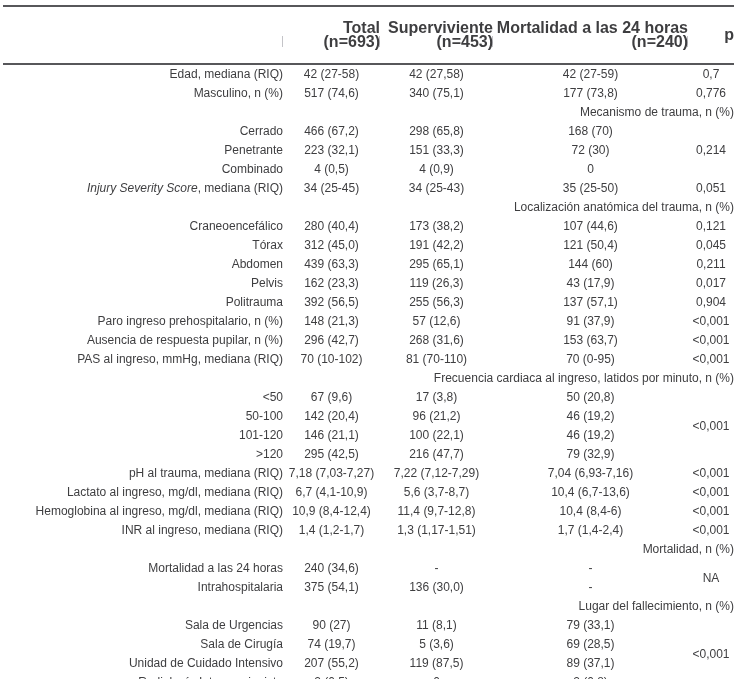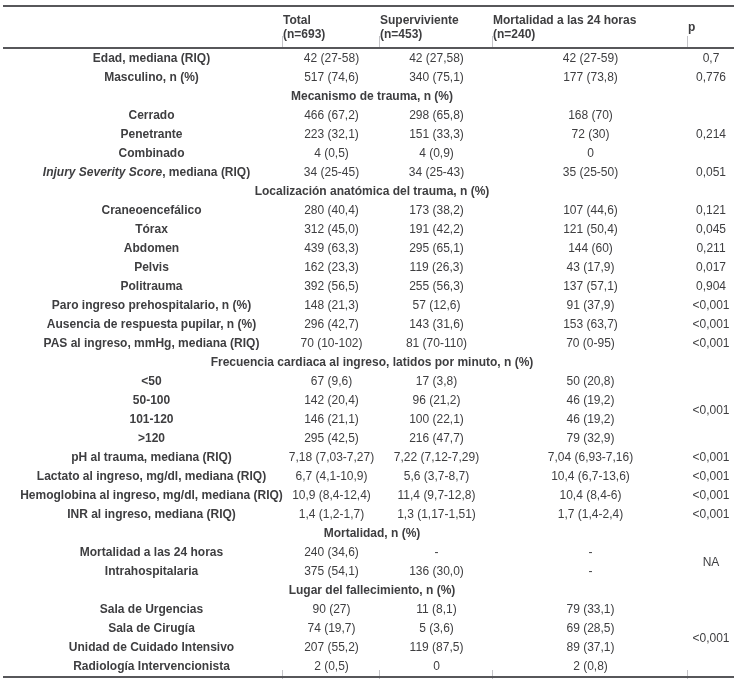--- a/index.html
+++ b/index.html
@@ -21,31 +21,31 @@
     border-collapse:collapse;table-layout:fixed;width:731px;
     border-top:2px solid var(--rule);
     border-bottom:2px solid var(--rule);
   }
   col.c-label{width:280px;}
   col.c-total{width:97px;}
   col.c-superv{width:113px;}
   col.c-mort{width:195px;}
   col.c-p{width:46px;}
   thead th{
-    font-size:12px;font-weight:bold;color:var(--text);
-    text-align:left;vertical-align:middle;
-    height:36px;line-height:14px;padding:2px 0;
+    font-size:16px;font-weight:bold;color:var(--text);
+    text-align:right;vertical-align:middle;
+    height:36px;line-height:14px;padding:10px 0;
     border-bottom:2px solid var(--rule);
   }
   tbody td{
     font-size:12px;height:19px;line-height:19px;padding:0;
     text-align:center;vertical-align:middle;color:var(--text);
     white-space:nowrap;overflow:hidden;
   }
-  tbody td.label{text-align:center;font-weight:bold;}
+  tbody td.label{text-align:right;}
   tbody td.label.flush{padding-left:7px;}
   tbody td.label.indent{padding-left:17px;}
   tbody td.label.section{padding-left:7px;}
   tbody td.pcol{vertical-align:middle;}
   .tick{
     position:absolute;width:1px;background:var(--tick);z-index:-1;
   }
   .tick-top{top:31px;height:11px;}
   .tick-bottom{bottom:-3px;height:11px;}
   i{font-style:italic;}
@@ -165,21 +165,21 @@
         <tr>
           <td class="label indent">Paro ingreso prehospitalario, n (%)</td>
           <td class="val">148 (21,3)</td>
           <td class="val">57 (12,6)</td>
           <td class="val">91 (37,9)</td>
           <td class="val pcol">&lt;0,001</td>
         </tr>
         <tr>
           <td class="label indent">Ausencia de respuesta pupilar, n (%)</td>
           <td class="val">296 (42,7)</td>
-          <td class="val">143 (31,6)</td>
+          <td class="val">268 (31,6)</td>
           <td class="val">153 (63,7)</td>
           <td class="val pcol">&lt;0,001</td>
         </tr>
         <tr>
           <td class="label indent">PAS al ingreso, mmHg, mediana (RIQ)</td>
           <td class="val">70 (10-102)</td>
           <td class="val">81 (70-110)</td>
           <td class="val">70 (0-95)</td>
           <td class="val pcol">&lt;0,001</td>
         </tr>

